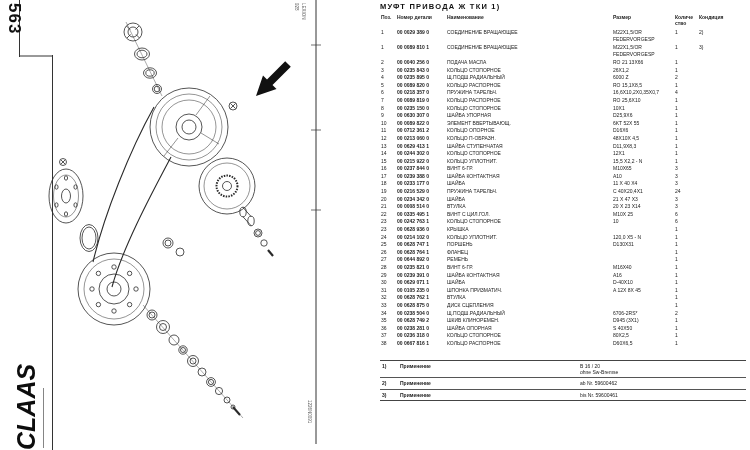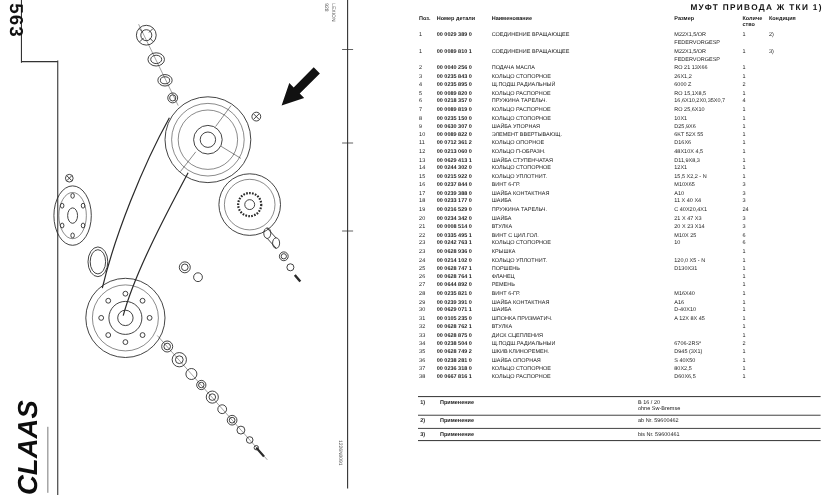--- a/index.html
+++ b/index.html
@@ -26,21 +26,21 @@
   .edge-code{
     position:absolute;writing-mode:vertical-rl;
     font-size:4.5px;color:#555;line-height:5px;
   }
   .edge-a{left:294px;top:3px;}
   .edge-b{left:301px;top:3px;}
   .edge-c{left:307px;top:400px;}
   
   .right-page{position:absolute;left:380px;top:0;width:368px;height:450px;}
   .title{
-    text-align:right;font-weight:bold;font-size:7.5px;
+    text-align:left;font-weight:bold;font-size:7.5px;
     letter-spacing:1.2px;padding-top:2px;color:#111;
   }
   table.parts{
     border-collapse:collapse;table-layout:fixed;width:366px;
     margin-top:3px;font-size:5px;line-height:7.6px;color:#1b1b1b;
   }
   table.parts th{
     text-align:left;font-weight:bold;font-size:5px;line-height:5.8px;
     vertical-align:top;padding:1px 1px 2px 1px;white-space:pre-line;
   }

